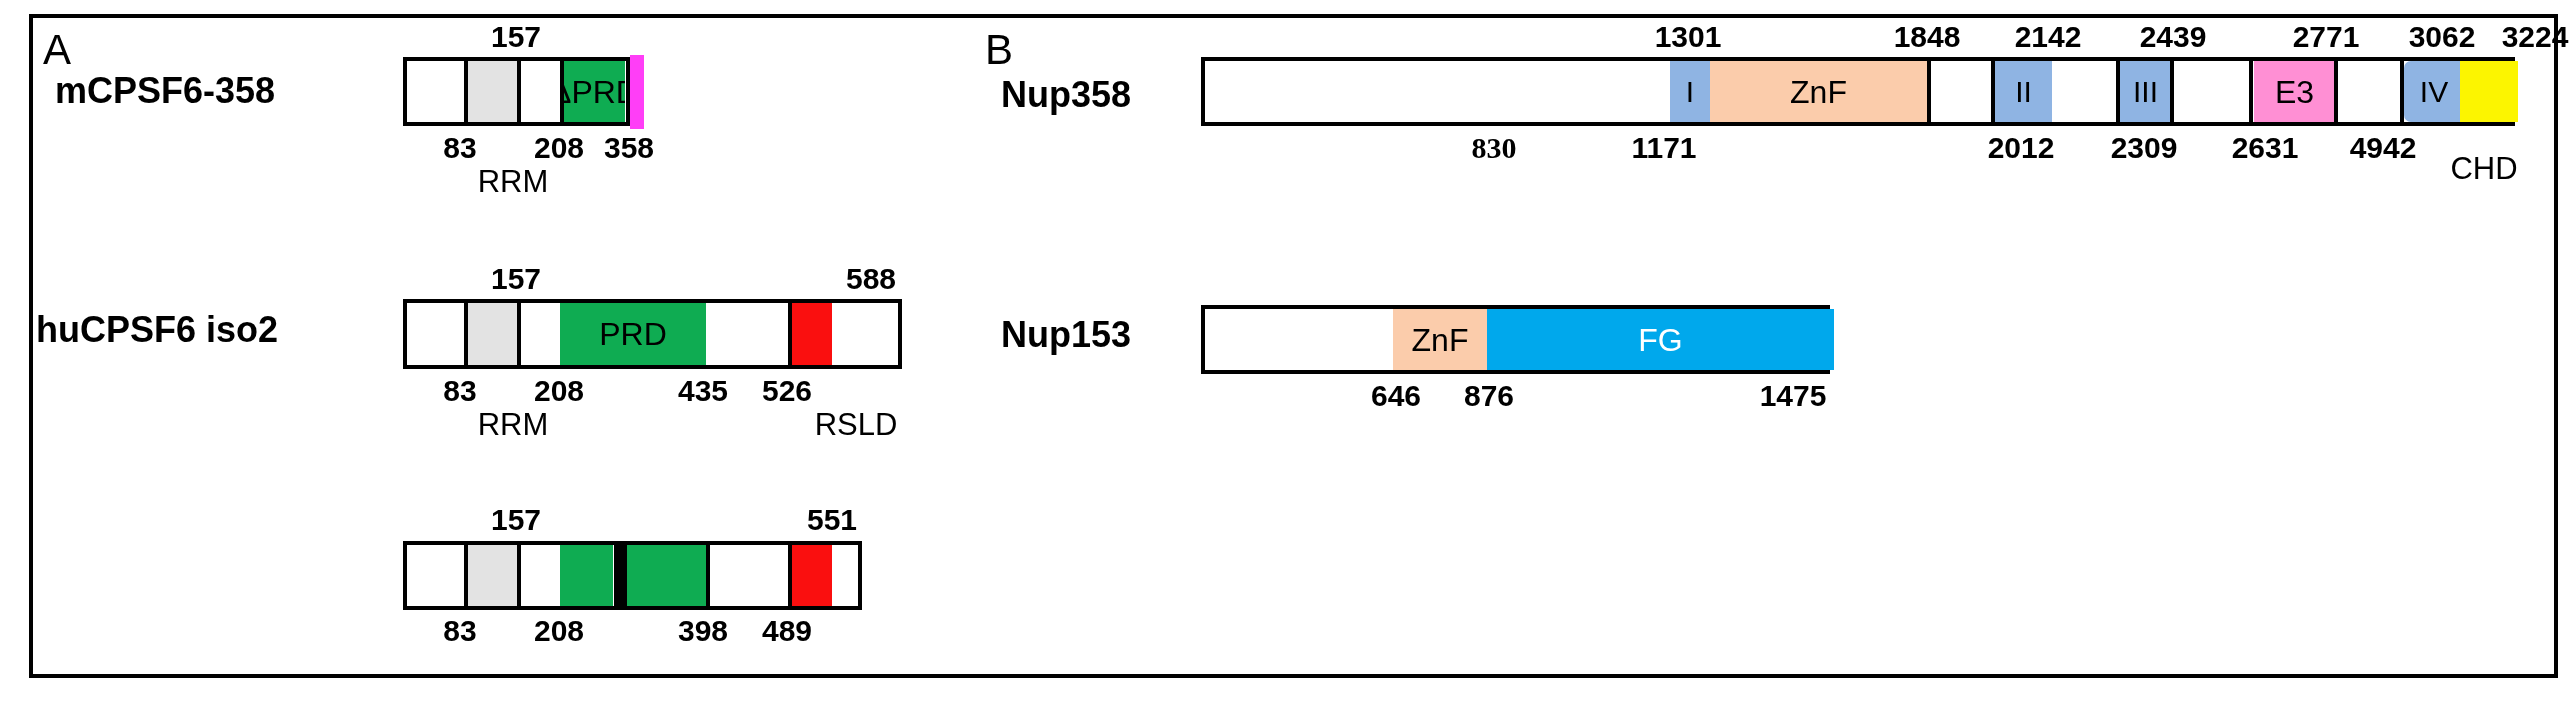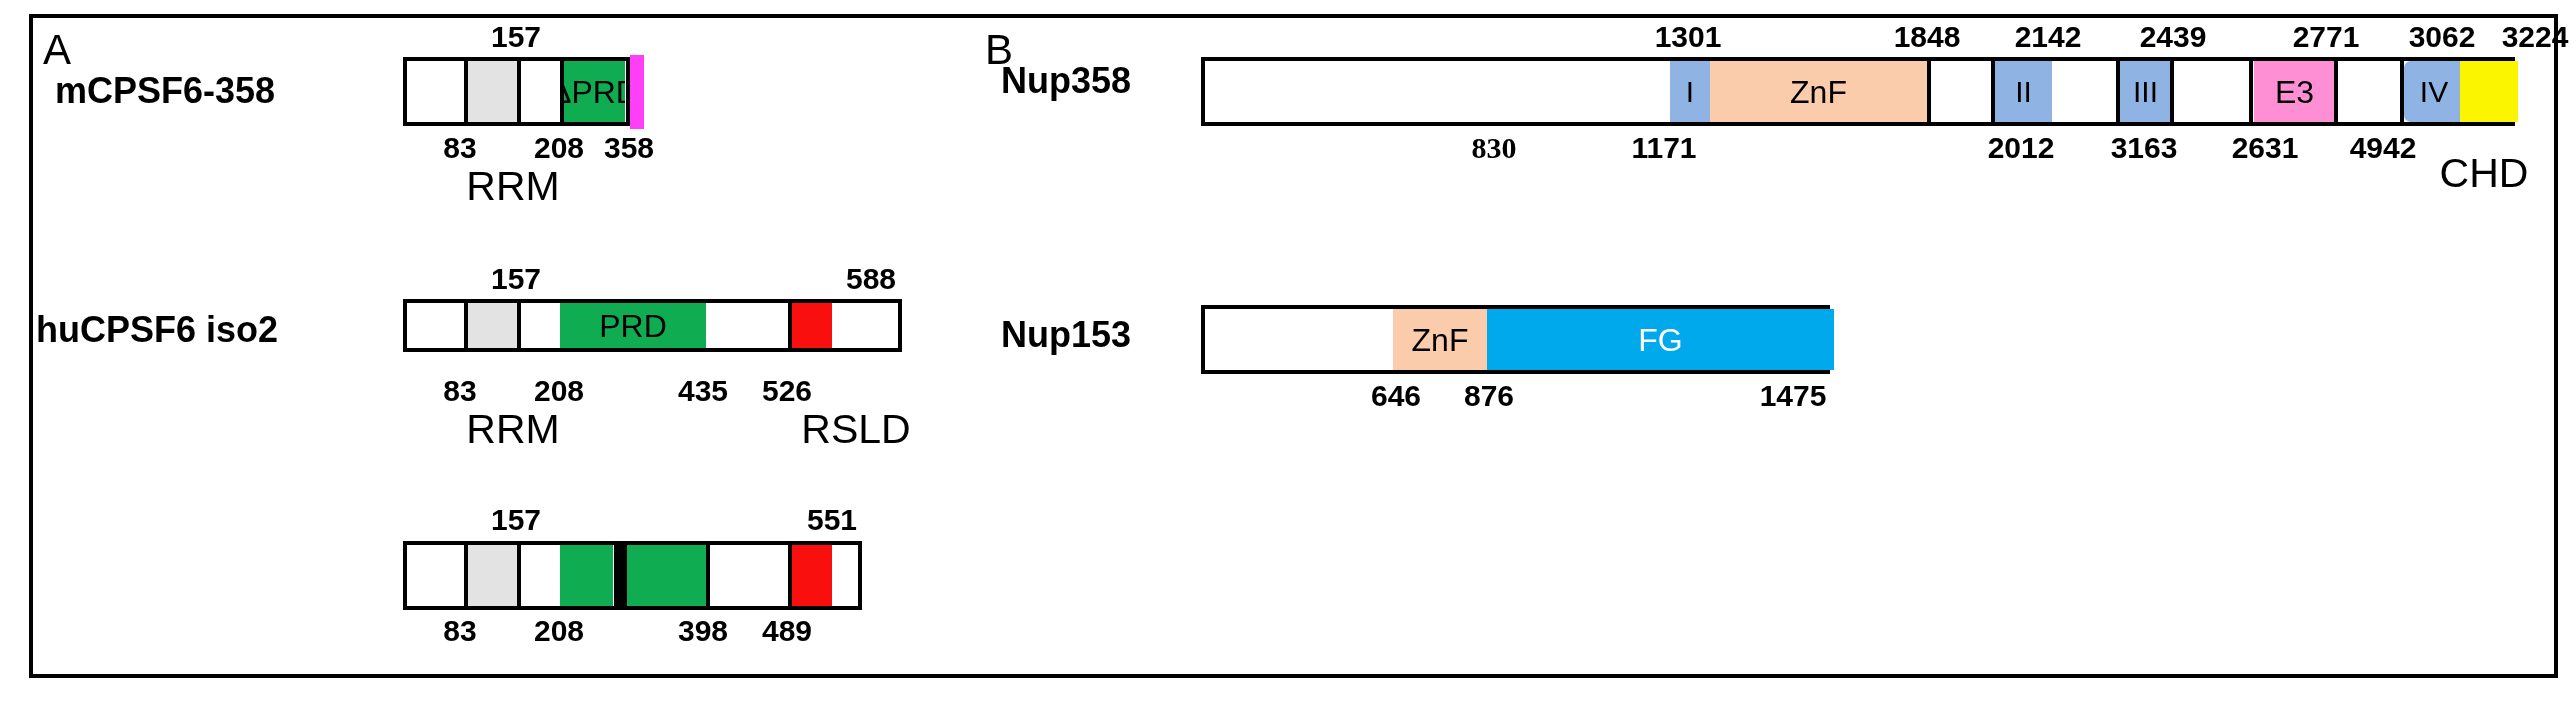--- a/index.html
+++ b/index.html
@@ -80,21 +80,21 @@
     color:#000000;
     white-space:nowrap;
     line-height:1;
     transform:translateX(-50%);
   }
 
   .dom-label{
     position:absolute;
     font-family:"Liberation Sans", sans-serif;
     font-weight:400;
-    font-size:41px;
+    font-size:31px;
     color:#000000;
     white-space:nowrap;
     line-height:1;
     transform:translateX(-50%);
   }
 </style>
 </head>
 <body>
 
 <div id="figure">
@@ -116,21 +116,21 @@
   <div style="position:absolute; left:630px; top:55px; width:14.3px; height:74px; background:#ff3ef7;"></div>
 
   <div class="tick" style="left:516px; top:22px;">157</div>
   <div class="tick" style="left:460px; top:133px;">83</div>
   <div class="tick" style="left:559px; top:133px;">208</div>
   <div class="tick" style="left:629px; top:133px;">358</div>
   <div class="dom-label" style="left:513px; top:166px;">RRM</div>
 
   <div class="protein-name" style="left:36px; top:312px;">huCPSF6 iso2</div>
 
-  <div class="bar" style="left:403px; top:299px; width:499px; height:53px;padding-left:28px;">
+  <div class="bar" style="left:403px; top:299px; width:499px; height:70px;padding-left:28px;">
     <div class="seg" style="left:0px; width:57px; background:#ffffff;"></div>
     <div class="seg bordered" style="left:57px; width:57px; background:#e3e3e3;"></div>
     <div class="seg" style="left:114px; width:39px; background:#ffffff;"></div>
     <div class="seg" style="left:153px; width:146px; background:#0fac52; font-size:32px;">PRD</div>
     <div class="seg" style="left:299px; width:82px; background:#ffffff;"></div>
     <div class="seg b-left" style="left:381px; width:44px; background:#fa0f0f;"></div>
   </div>
 
   <div class="tick" style="left:516px; top:264px;">157</div>
   <div class="tick" style="left:871px; top:264px;">588</div>
@@ -156,21 +156,21 @@
 
   <div class="tick" style="left:516px; top:505px;">157</div>
   <div class="tick" style="left:832px; top:505px;">551</div>
   <div class="tick" style="left:460px; top:616px;">83</div>
   <div class="tick" style="left:559px; top:616px;">208</div>
   <div class="tick" style="left:703px; top:616px;">398</div>
   <div class="tick" style="left:787px; top:616px;">489</div>
 
   <div class="panel-letter" style="left:985px; top:29px;">B</div>
 
-  <div class="protein-name" style="left:1001px; top:63px;">Nup358</div>
+  <div class="protein-name" style="left:1001px; top:77px;">Nup358</div>
 
   <div class="bar" style="left:1201px; top:57px; width:1314px; height:69px;">
     <div class="seg" style="left:291px; width:174px; background:#ffffff;"></div>
     <div class="seg" style="left:465px; width:40px; background:#8fb4e3; font-size:30px;">I</div>
     <div class="seg" style="left:505px; width:217px; background:#fbccab; font-size:32px;">ZnF</div>
     <div class="seg b-left b-right" style="left:722px; width:68px; background:#ffffff;"></div>
     <div class="seg" style="left:790px; width:57px; background:#8fb4e3; font-size:30px;">II</div>
     <div class="seg b-right" style="left:847px; width:68px; background:#ffffff;"></div>
     <div class="seg" style="left:915px; width:51px; background:#8fb4e3; font-size:30px;">III</div>
     <div class="seg b-left b-right" style="left:965px; width:83px; background:#ffffff;"></div>
@@ -184,21 +184,21 @@
   <div class="tick" style="left:1927px; top:22px;">1848</div>
   <div class="tick" style="left:2048px; top:22px;">2142</div>
   <div class="tick" style="left:2173px; top:22px;">2439</div>
   <div class="tick" style="left:2326px; top:22px;">2771</div>
   <div class="tick" style="left:2442px; top:22px;">3062</div>
   <div class="tick" style="left:2535px; top:22px;">3224</div>
 
   <div class="tick" style="left:1494px; top:133px;font-family:Liberation Serif, serif;">830</div>
   <div class="tick" style="left:1664px; top:133px;">1171</div>
   <div class="tick" style="left:2021px; top:133px;">2012</div>
-  <div class="tick" style="left:2144px; top:133px;">3163</div>
+  <div class="tick" style="left:2144px; top:133px;">2309</div>
   <div class="tick" style="left:2265px; top:133px;">2631</div>
   <div class="tick" style="left:2383px; top:133px;">4942</div>
 
   <div class="dom-label" style="left:2484px; top:153px;">CHD</div>
 
   <div class="protein-name" style="left:1001px; top:317px;">Nup153</div>
 
   <div class="bar" style="left:1201px; top:305px; width:629px; height:69px;">
     <div class="seg" style="left:0px; width:188px; background:#ffffff;"></div>
     <div class="seg" style="left:188px; width:94px; background:#fbccab; font-size:32px;">ZnF</div>

